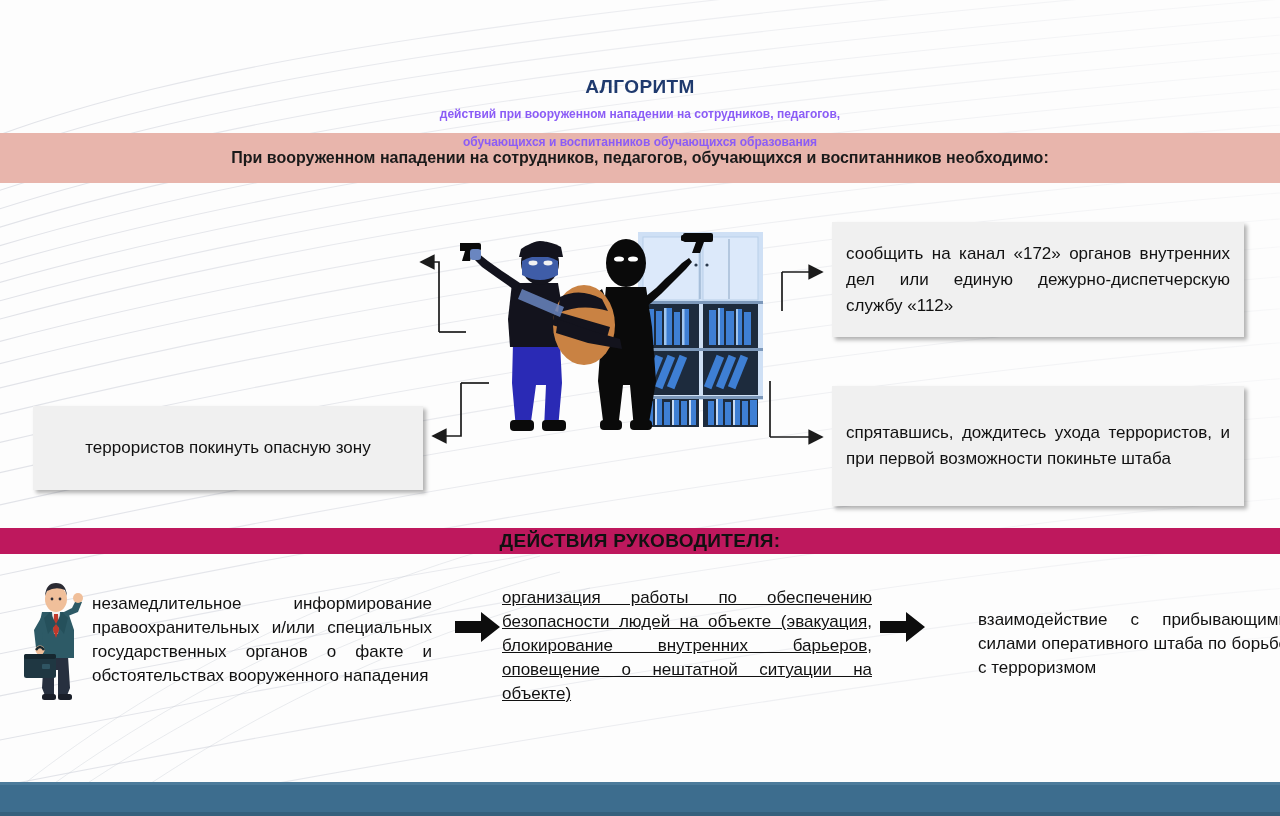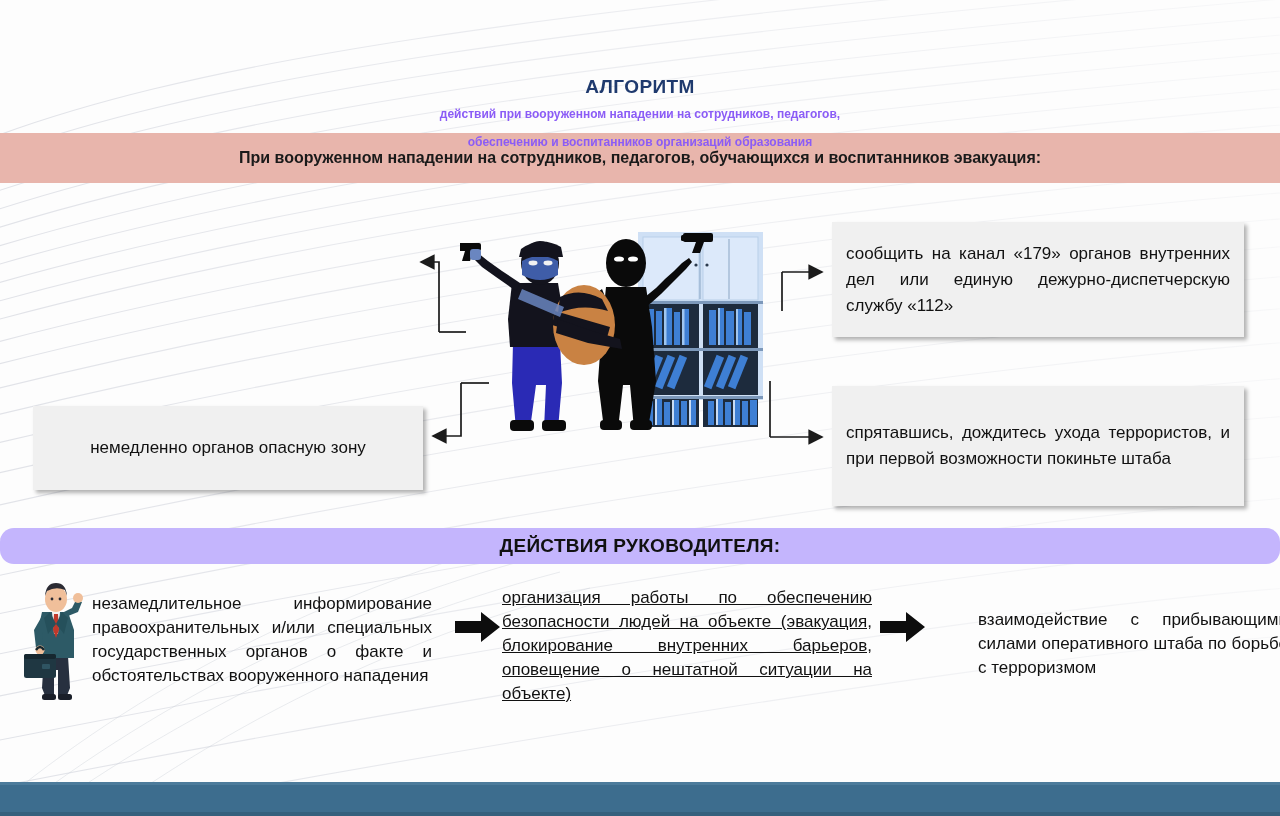--- a/index.html
+++ b/index.html
@@ -91,24 +91,24 @@
   
   .scene{
     position:absolute;
     left:460px;top:215px;width:340px;height:235px;
     z-index:5;
   }
 
   
   .blue-band{
     position:absolute;
-    left:0;top:528px;width:1280px;height:36px;
-    background:#c4b5fd;
+    left:0;top:528px;width:1280px;height:26px;
+    background:#be185d;
     z-index:2;
-    display:flex;align-items:center;justify-content:center;border-radius:14px;
+    display:flex;align-items:center;justify-content:center;
   }
   .blue-band-text{
     font-size:19px;font-weight:bold;color:#111;
     letter-spacing:.3px;
   }
 
   
   .manager-figure{
     position:absolute;
     left:16px;top:572px;width:78px;height:132px;
@@ -196,25 +196,25 @@
       <path d="M-20,820 C 120,700 300,600 520,540"></path>
       <path d="M-20,840 C 130,718 316,616 540,556"></path>
       <path d="M-20,860 C 140,736 332,632 560,572"></path>
       <path d="M20,880 C 170,756 360,648 590,588"></path>
     </g>
   </svg>
 
   <div class="title-block">
     <div class="title-main">АЛГОРИТМ</div>
     <div class="title-sub">действий при вооруженном нападении на сотрудников, педагогов,</div>
-    <div class="title-sub">обеспечению и воспитанников организаций образования</div>
+    <div class="title-sub">обучающихся и воспитанников обучающихся образования</div>
   </div>
 
   <div class="pink-band">
-    <div class="pink-band-text">При вооруженном нападении на сотрудников, педагогов, обучающихся и воспитанников эвакуация:</div>
+    <div class="pink-band-text">При вооруженном нападении на сотрудников, педагогов, обучающихся и воспитанников необходимо:</div>
   </div>
 
   <svg class="connectors" viewBox="0 0 1280 816">
     <defs>
       <marker id="ah" markerWidth="9" markerHeight="9" refX="8" refY="4.5" orient="auto">
         <path d="M0,0 L9,4.5 L0,9 z" fill="#1b1b1b"></path>
       </marker>
     </defs>
     <g stroke="#1b1b1b" stroke-width="1.7" fill="none">
 
@@ -227,25 +227,25 @@
       <path d="M782,272 L822,272" marker-end="url(#ah)"></path>
       <path d="M782,272 L782,311"></path>
 
       <path d="M770,437 L822,437" marker-end="url(#ah)"></path>
       <path d="M770,437 L770,381"></path>
     </g>
   </svg>
 
 
   <div class="box" id="box-leave">
-    <div class="box-text centered">немедленно органов опасную зону</div>
+    <div class="box-text centered">террористов покинуть опасную зону</div>
   </div>
 
   <div class="box" id="box-call">
-    <div class="box-text">сообщить на канал «179» органов внутренних дел или единую дежурно-диспетчерскую службу «112»</div>
+    <div class="box-text">сообщить на канал «172» органов внутренних дел или единую дежурно-диспетчерскую службу «112»</div>
   </div>
 
   <div class="box" id="box-hide">
     <div class="box-text">спрятавшись, дождитесь ухода террористов, и при первой возможности покиньте штаба</div>
   </div>
 
   <svg class="scene" viewBox="0 0 340 235">
 
     <g>
       <rect x="178" y="17" width="125" height="168" fill="#cfe0f5"></rect>

